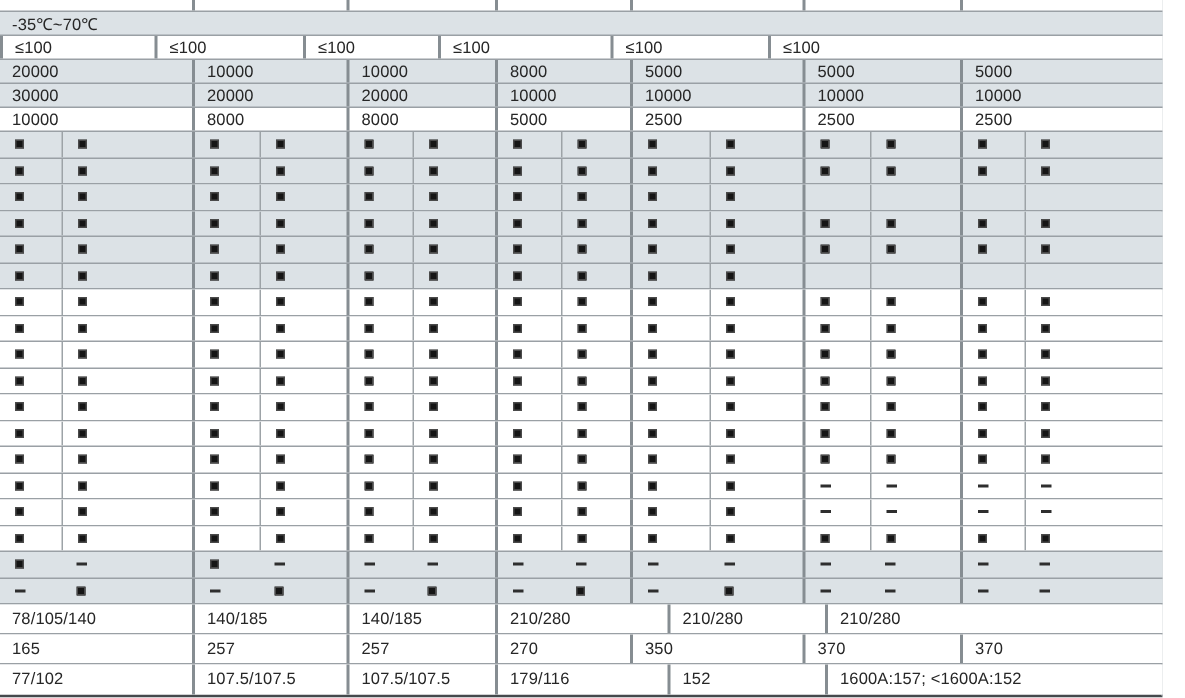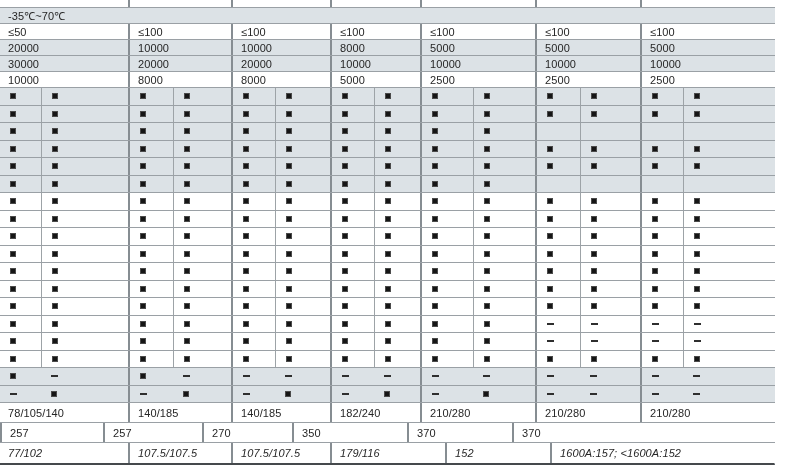--- a/index.html
+++ b/index.html
@@ -13,21 +13,21 @@
     border-right:1px solid #b3b9bd;
     border-bottom:2px solid #45494c;
     box-sizing:border-box;
   }
   .row{
     display:flex;
     box-sizing:border-box;
     border-bottom:1px solid #9aa0a5;
     width:775px;
   }
-  .row:last-child{border-bottom:none;font-style:italic;}
+  .row:last-child{border-bottom:none;}
   .bg-gray{background:#dce2e6;}
   .bg-white{background:#ffffff;}
   .h8{height:8px;}
   .h16{height:16px;}
   .h17{height:17.5px;}
   .h20{height:20px;}
   .gcell{
     box-sizing:border-box;
     display:flex;
     align-items:center;
@@ -79,23 +79,20 @@
       <div class="gcell gb" style="width: 99px;"></div>
       <div class="gcell gb" style="width: 90px;"></div>
       <div class="gcell gb" style="width: 115px;"></div>
       <div class="gcell gb" style="width: 105px;"></div>
       <div class="gcell gb" style="width: 135px;"></div>
     </div>
     <div class="row h16 bg-gray">
       <div class="fullcell txt">-35℃~70℃</div>
     </div>
     <div class="row h16 bg-white">
-      <div class="gcell" style="width: 128px;">
-        <span class="txt">≤50</span>
-      </div>
       <div class="gcell gb" style="width: 103px;">
         <span class="txt">≤100</span>
       </div>
       <div class="gcell gb" style="width: 99px;">
         <span class="txt">≤100</span>
       </div>
       <div class="gcell gb" style="width: 90px;">
         <span class="txt">≤100</span>
       </div>
       <div class="gcell gb" style="width: 115px;">
@@ -1208,34 +1205,34 @@
     <div class="row h20 bg-white">
       <div class="gcell" style="width: 128px;">
         <span class="txt">78/105/140</span>
       </div>
       <div class="gcell gb" style="width: 103px;">
         <span class="txt">140/185</span>
       </div>
       <div class="gcell gb" style="width: 99px;">
         <span class="txt">140/185</span>
       </div>
-      <div class="gcell gb" style="width: 90px;">
-        <span class="txt">182/240</span>
-      </div>
       <div class="gcell gb" style="width: 115px;">
         <span class="txt">210/280</span>
       </div>
       <div class="gcell gb" style="width: 105px;">
         <span class="txt">210/280</span>
       </div>
       <div class="gcell gb" style="width: 135px;">
         <span class="txt">210/280</span>
       </div>
     </div>
     <div class="row h20 bg-white">
+      <div class="gcell" style="width: 128px;">
+        <span class="txt">165</span>
+      </div>
       <div class="gcell gb" style="width: 103px;">
         <span class="txt">257</span>
       </div>
       <div class="gcell gb" style="width: 99px;">
         <span class="txt">257</span>
       </div>
       <div class="gcell gb" style="width: 90px;">
         <span class="txt">270</span>
       </div>
       <div class="gcell gb" style="width: 115px;">

